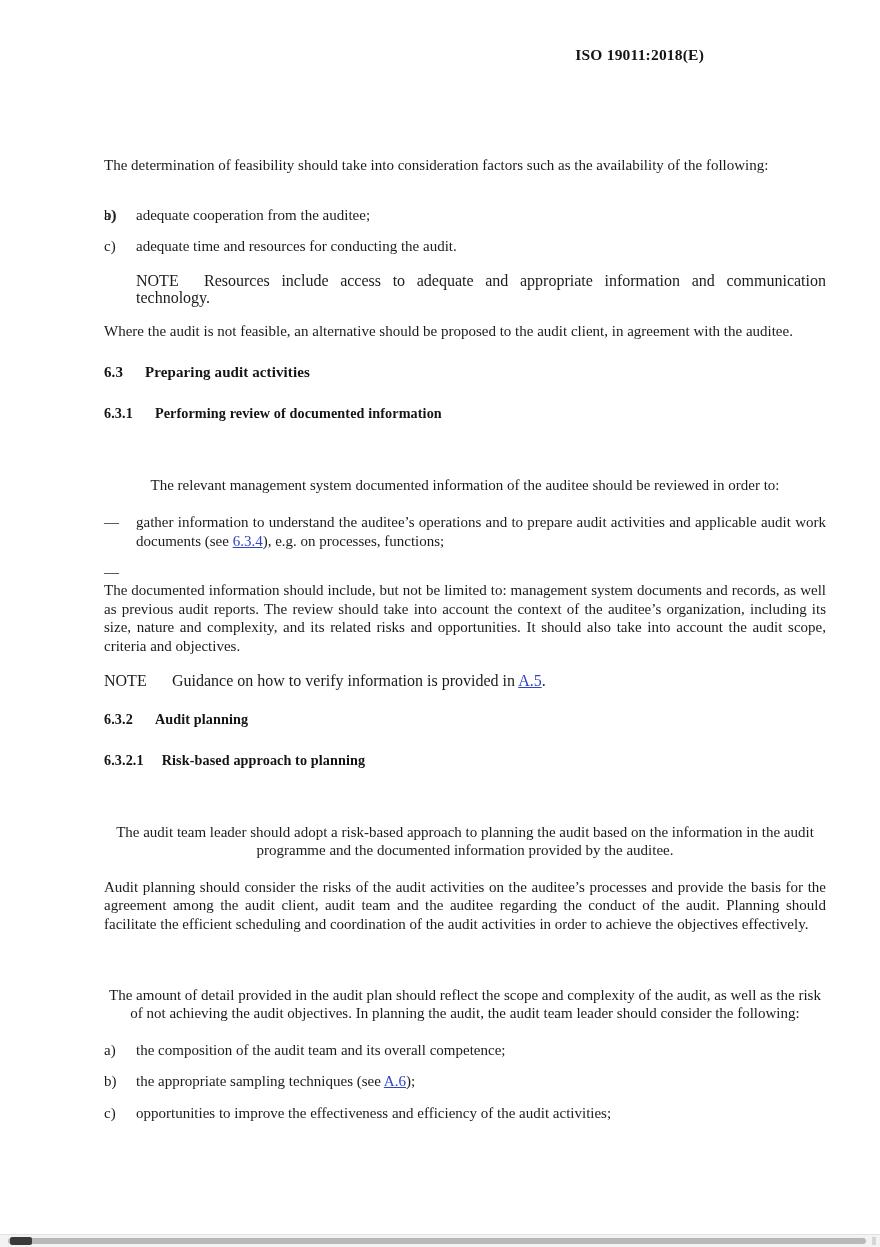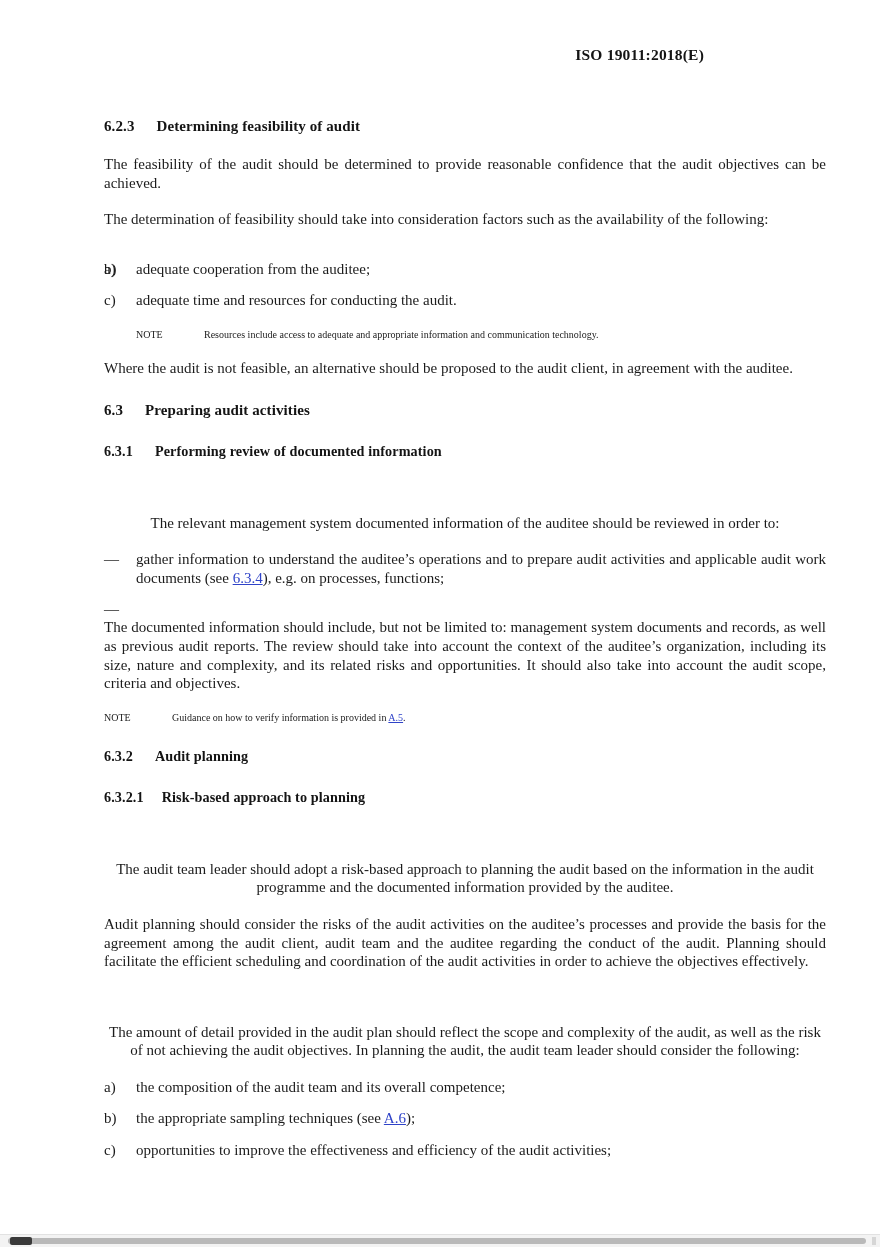--- a/index.html
+++ b/index.html
@@ -113,21 +113,21 @@
   .dlist .item:last-child { margin-bottom: 0; }
   .dlist .item.nojust { text-align: left; }
   .dlist .marker {
     position: absolute;
     left: 0;
     top: 0;
   }
 
   
   .note {
-    font-size: 10px;
+    font-size: 16px;
     line-height: 17px;
     text-align: justify;
     color: #1b1b1b;
     font-family: Liberation Serif, serif;
   }
   .note.indented {
     margin-left: 32px;
     width: 690px;
   }
   .note .label {
@@ -181,26 +181,22 @@
 </style>
 </head>
 <body>
 
 <div class="page">
 
   <div class="header">ISO 19011:2018(E)</div>
 
   <div class="content">
 
-    <h2 class="sec">
-      <span class="num">6.2.3</span><span class="gap-m"></span><span>Determining feasibility of audit</span>
-    </h2>
 
     <div class="spacer-20"></div>
-    <p class="body">The feasibility of the audit should be determined to provide reasonable confidence that the audit objectives can be achieved.</p>
 
     <div class="spacer-18"></div>
     <p class="body">The determination of feasibility should take into consideration factors such as the availability of the following:</p>
 
     <div class="spacer-18"></div>
     <div class="alist">
       <div class="item">
         <span class="marker">a)</span>
       </div>
       <div class="item">

